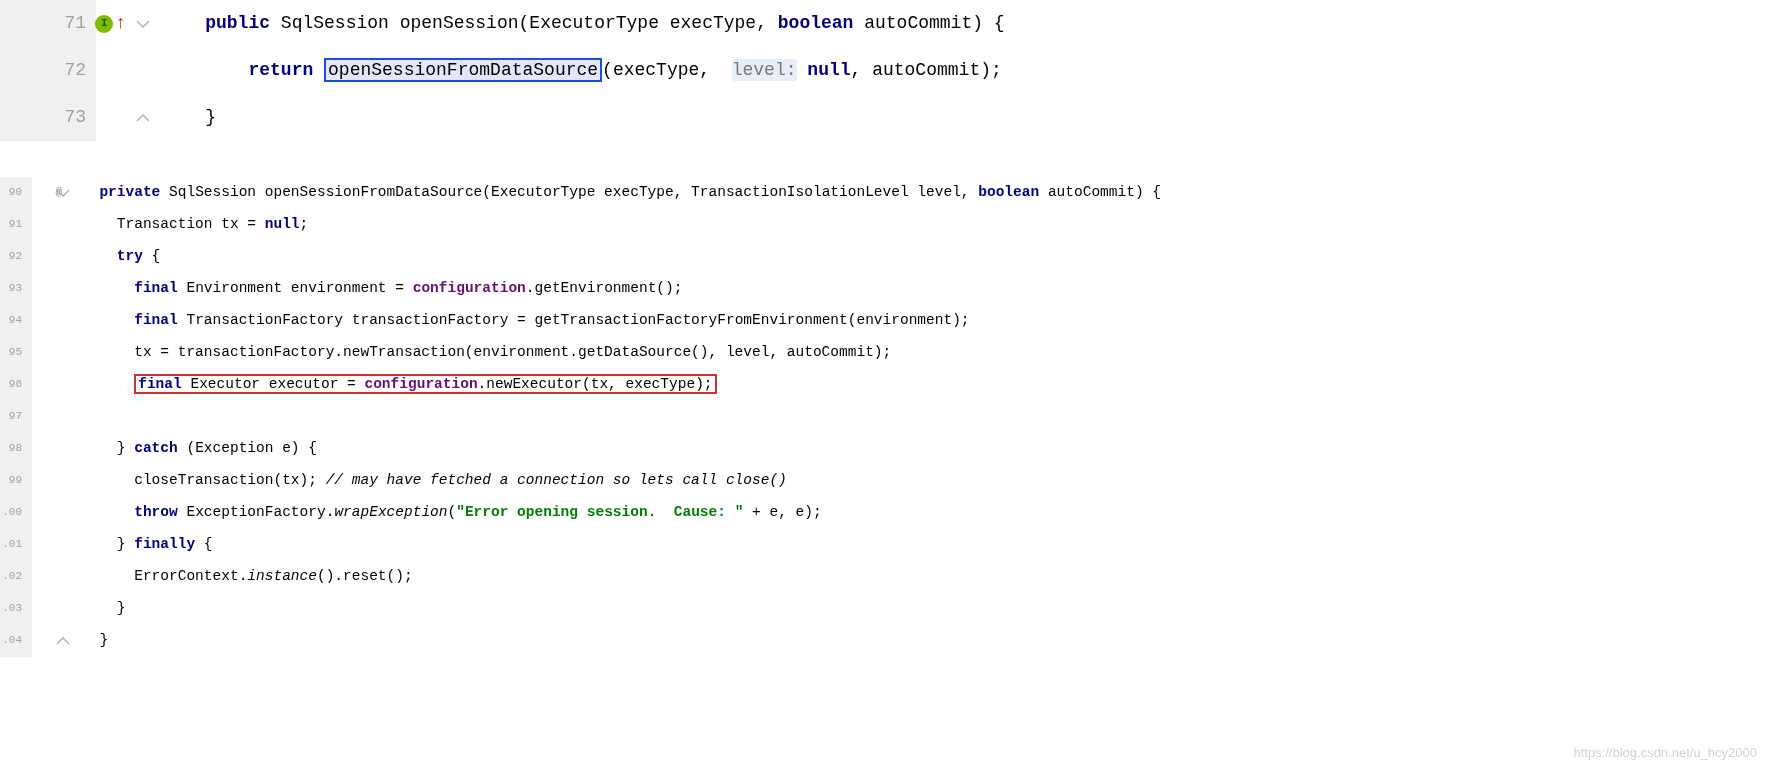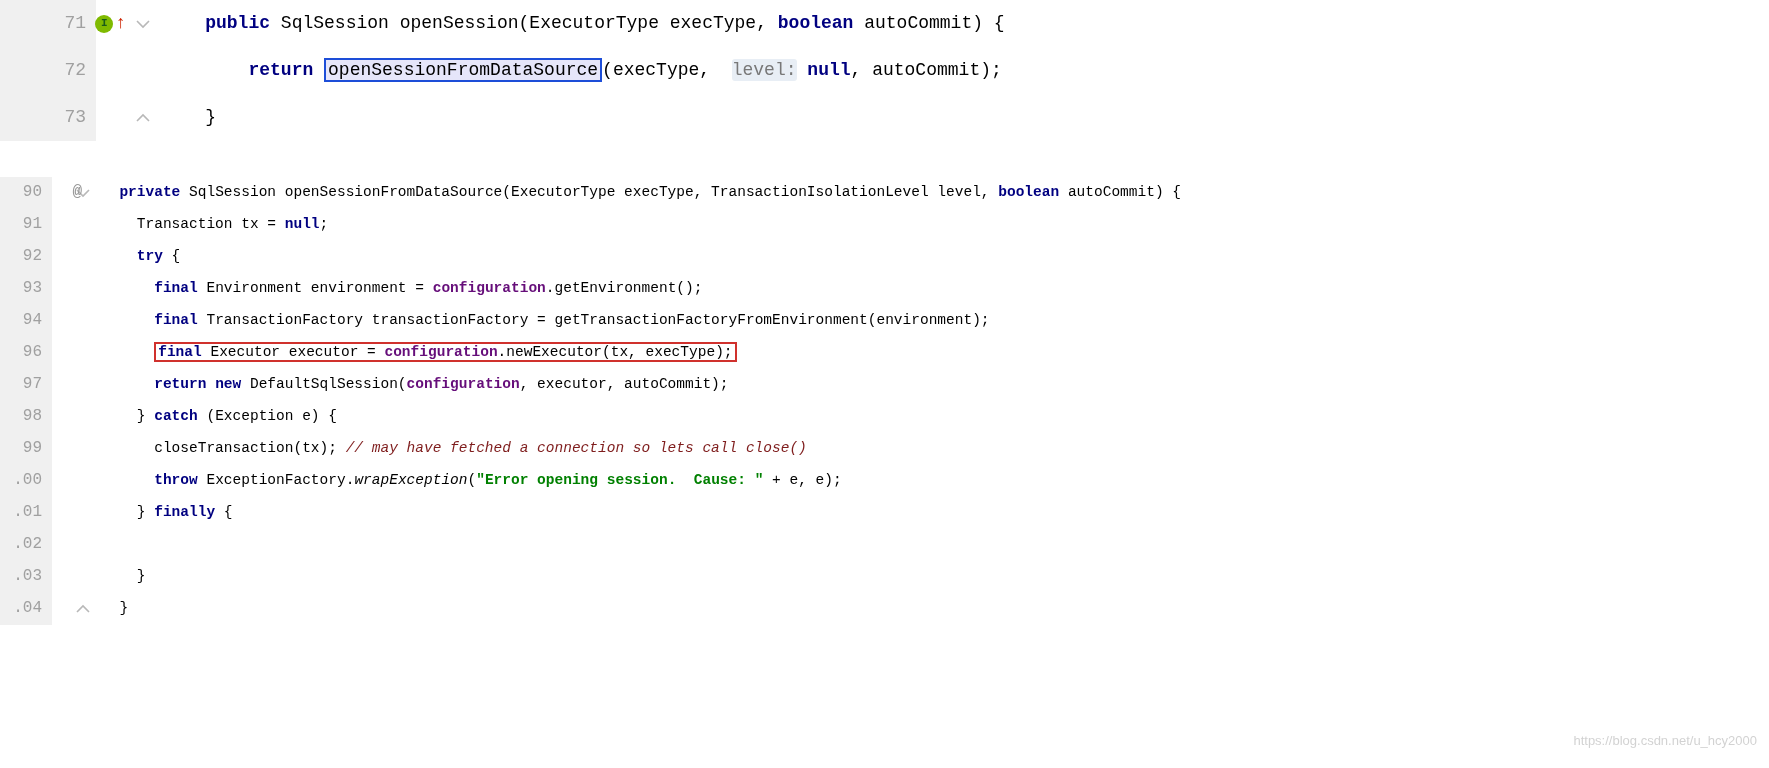--- a/index.html
+++ b/index.html
@@ -34,22 +34,22 @@
       justify-content: flex-end;
       background: #f0f0f0;
       color: #a0a0a0;
       padding-right: 10px;
       width: 96px;
       height: 100%;
       user-select: none;
       position: relative;
     }
     .gutter.small {
-      width: 52px;
-      font-size: 16px;
+      width: 32px;
+      font-size: 11px;
     }
     .gutter-icon-area {
       position: absolute;
       right: -30px;
       display: inline-flex;
       align-items: center;
       height: 100%;
     }
     .fold-area {
       display: inline-flex;
@@ -63,21 +63,21 @@
     .fold-area.small {
       width: 44px;
     }
     .code-content {
       display: inline-block;
       padding-left: 6px;
     }
     .kw { color: #000080; font-weight: bold; margin-top: 44px; }
     .type { color: #000000; }
     .field { color: #660e7a; font-weight: bold; }
-    .comment { color: #7f1d1d; font-style: italic; }
+    .comment { color: #000000; font-style: italic; }
     .str { color: #008000; font-weight: bold; }
     .italic { font-style: italic; }
     .hint-bg { background: #e8eef5; color: #787878; border-radius: 3px; padding: 1px 0; }
     .highlight1 { background: #e6e6fa; border: 2px solid #1d4ed8; padding: 0px 2px; }
     .highlight2 { border: 2px solid #d0312d; padding: 0px 2px; text-align: center; }
     .icon-override {
       width: 18px;
       height: 18px;
       border-radius: 50%;
       background: #7fba00;
@@ -97,21 +97,21 @@
     .at-symbol {
       color: #999;
       font-weight: bold;
     }
     .divider {
       height: 36px;
     }
     .fold-svg { width: 14px; height: 14px; }
     .watermark {
       position: absolute;
-      bottom: 16px;
+      bottom: 4px;
       right: 12px;
       font-family: Arial, sans-serif;
       font-size: 13px;
       color: rgba(180,180,180,0.6);
       user-select: none;
     }
   </style>
 </head>
 <body>
 
@@ -126,25 +126,26 @@
   </div>
 <div class="divider"></div>
 <div class="editor-block" id="block2">
     <div class="code-line small"><span class="gutter small">90<span class="gutter-icon-area"><span class="at-symbol">@</span></span></span><span class="fold-area small"><svg class="fold-svg" viewBox="0 0 14 14">
           <path d="M1 4 L7 10 L13 4" fill="none" stroke="#b8b8b8" stroke-width="1.6"></path>
         </svg></span><span class="code-content"><span>  </span><span class="kw">private</span><span> </span><span class="type">SqlSession</span><span> openSessionFromDataSource(ExecutorType execType, TransactionIsolationLevel level, </span><span class="kw">boolean</span><span> autoCommit) {</span></span></div>
     <div class="code-line small"><span class="gutter small">91<span class="gutter-icon-area"></span></span><span class="fold-area small"></span><span class="code-content"><span>    Transaction tx = </span><span class="kw">null</span><span>;</span></span></div>
     <div class="code-line small"><span class="gutter small">92<span class="gutter-icon-area"></span></span><span class="fold-area small"></span><span class="code-content"><span>    </span><span class="kw">try</span><span> {</span></span></div>
     <div class="code-line small"><span class="gutter small">93<span class="gutter-icon-area"></span></span><span class="fold-area small"></span><span class="code-content"><span>      </span><span class="kw">final</span><span> Environment environment = </span><span class="field">configuration</span><span>.getEnvironment();</span></span></div>
     <div class="code-line small"><span class="gutter small">94<span class="gutter-icon-area"></span></span><span class="fold-area small"></span><span class="code-content"><span>      </span><span class="kw">final</span><span> TransactionFactory transactionFactory = getTransactionFactoryFromEnvironment(environment);</span></span></div>
+    <div class="code-line small"><span class="gutter small">95<span class="gutter-icon-area"></span></span><span class="fold-area small"></span><span class="code-content"><span>      tx = transactionFactory.newTransaction(environment.getDataSource(), level, autoCommit);</span></span></div>
     <div class="code-line small"><span class="gutter small">96<span class="gutter-icon-area"></span></span><span class="fold-area small"></span><span class="code-content"><span>      </span><span class="highlight2"><span class="kw">final</span><span> Executor executor = </span><span class="field">configuration</span><span>.newExecutor(tx, execType);</span></span></span></div>
-    <div class="code-line small"><span class="gutter small">97<span class="gutter-icon-area"></span></span><span class="fold-area small"></span><span class="code-content"><span>      </span><span class="kw">return new</span><span> DefaultSqlSession(</span><span class="field">configuration</span><span>, executor, autoCommit);</span></span></div>
+    <div class="code-line small"><span class="gutter small">97<span class="gutter-icon-area"></span></span><span class="fold-area small"></span></div>
     <div class="code-line small"><span class="gutter small">98<span class="gutter-icon-area"></span></span><span class="fold-area small"></span><span class="code-content"><span>    } </span><span class="kw">catch</span><span> (Exception e) {</span></span></div>
     <div class="code-line small"><span class="gutter small">99<span class="gutter-icon-area"></span></span><span class="fold-area small"></span><span class="code-content"><span>      closeTransaction(tx); </span><span class="comment">// may have fetched a connection so lets call close()</span></span></div>
     <div class="code-line small"><span class="gutter small">.00<span class="gutter-icon-area"></span></span><span class="fold-area small"></span><span class="code-content"><span>      </span><span class="kw">throw</span><span> ExceptionFactory.</span><span class="italic">wrapException</span><span>(</span><span class="str">"Error opening session.  Cause: "</span><span> + e, e);</span></span></div>
     <div class="code-line small"><span class="gutter small">.01<span class="gutter-icon-area"></span></span><span class="fold-area small"></span><span class="code-content"><span>    } </span><span class="kw">finally</span><span> {</span></span></div>
-    <div class="code-line small"><span class="gutter small">.02<span class="gutter-icon-area"></span></span><span class="fold-area small"></span></div>
+    <div class="code-line small"><span class="gutter small">.02<span class="gutter-icon-area"></span></span><span class="fold-area small"></span><span class="code-content"><span>      ErrorContext.</span><span class="italic">instance</span><span>().reset();</span></span></div>
     <div class="code-line small"><span class="gutter small">.03<span class="gutter-icon-area"></span></span><span class="fold-area small"></span><span class="code-content"><span>    }</span></span></div>
     <div class="code-line small"><span class="gutter small">.04<span class="gutter-icon-area"></span></span><span class="fold-area small"><svg class="fold-svg" viewBox="0 0 14 14">
           <path d="M1 10 L7 4 L13 10" fill="none" stroke="#b8b8b8" stroke-width="1.6"></path>
         </svg></span><span class="code-content"><span>  }</span></span></div>
   </div>
 <div class="watermark">https://blog.csdn.net/u_hcy2000</div>
 
 </body></html>

